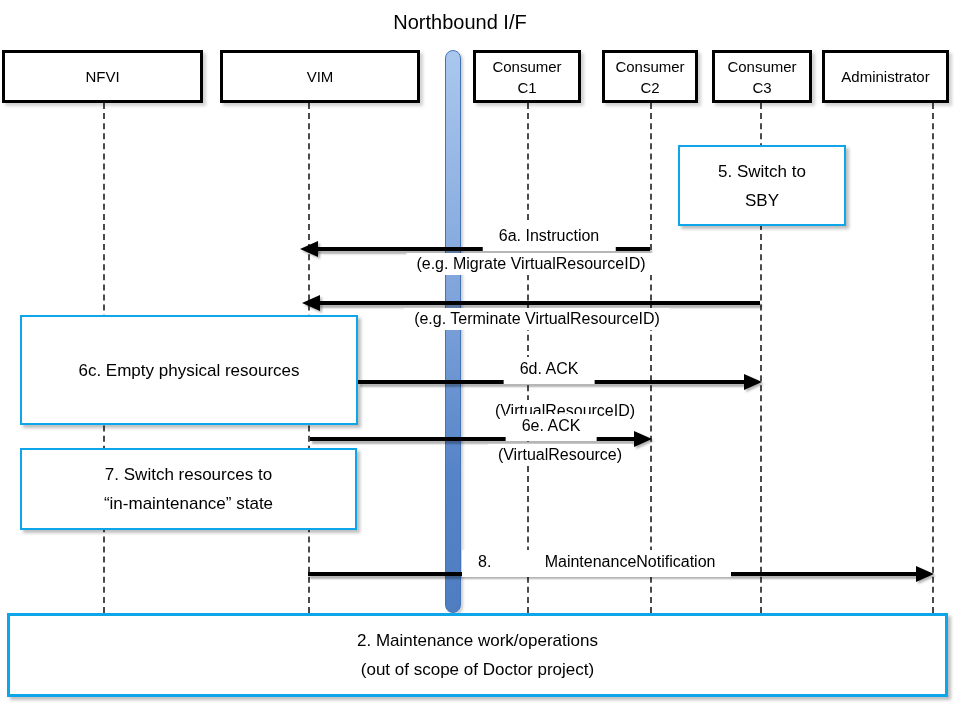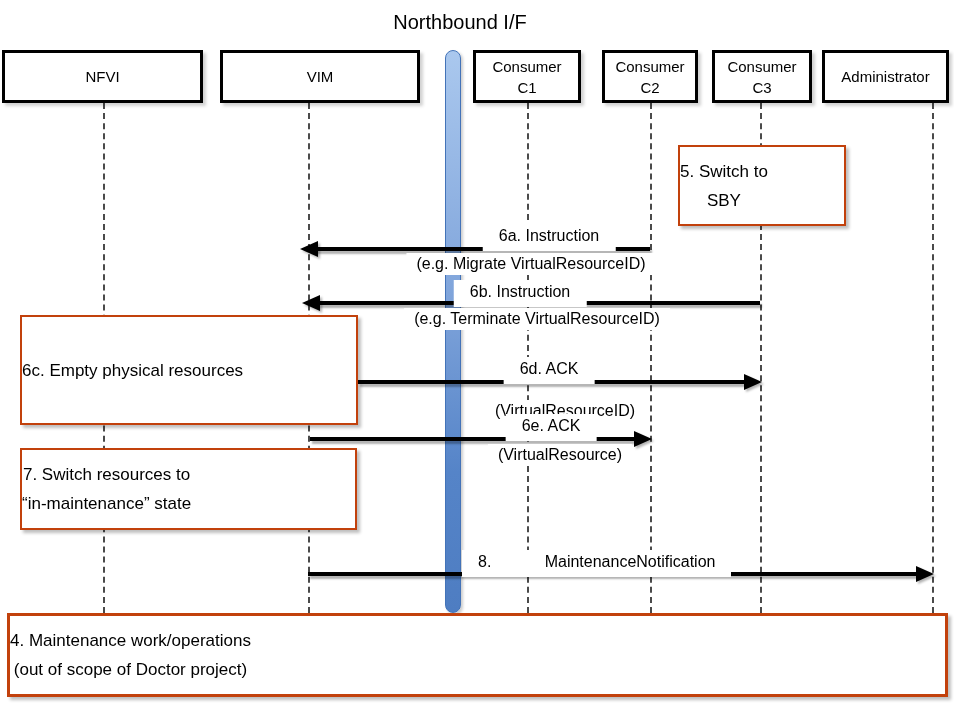--- a/index.html
+++ b/index.html
@@ -42,22 +42,22 @@
   .nb-bar {
     position:absolute; left:445px; top:50px; width:16px; height:563px;
     border-radius:8px; z-index:2;
     background:linear-gradient(to bottom,#aac8ee 0%,#7ea3da 45%,#5584c8 75%,#4e7dc2 100%);
     border:1px solid #4373b8; box-sizing:border-box;
     box-shadow:2px 2px 3px rgba(0,0,0,0.2);
   }
   
   .note {
     position:absolute; box-sizing:border-box; background:#fff;
-    border:2px solid #c2410c; z-index:6;
-    display:flex; align-items:center; justify-content:flex-start; text-align:center;
+    border:2px solid #0ea5e9; z-index:6;
+    display:flex; align-items:center; justify-content:center; text-align:center;
     font-size:17px; box-shadow:3px 3px 3px rgba(0,0,0,0.25);
   }
   .note .lbl { white-space:pre-line; line-height:29px; }
   .n-5  { left:678px; top:145px; width:168px; height:81px; }
   .n-6c { left:20px;  top:315px; width:338px; height:110px; }
   .n-7  { left:20px;  top:448px; width:337px; height:82px; }
   .n-9  { left:7px;   top:613px; width:941px; height:84px; border-width:3px; }
   
   .arrow-line {
     position:absolute; height:4px; background:#000; z-index:4;
@@ -147,21 +147,20 @@
 
   <div class="arrow-line ln-6e"></div>
   <div class="arrow-head head-right hd-6e"></div>
 
   <div class="arrow-line ln-8"></div>
   <div class="arrow-head head-right hd-8"></div>
 
   <div class="msg m-6a">6a. Instruction</div>
   <div class="msg msg-sub ms-6a">(e.g. Migrate VirtualResourceID)</div>
 
-  <div class="msg m-6b">6b. Instruction</div>
   <div class="msg msg-sub ms-6b">(e.g. Terminate VirtualResourceID)</div>
 
   <div class="msg m-6d">6d. ACK</div>
   <div class="msg msg-sub ms-6d">(VirtualResourceID)</div>
 
   <div class="msg m-6e">6e. ACK</div>
   <div class="msg msg-sub ms-6e">(VirtualResource)</div>
 
   <div class="msg m-8">8.            MaintenanceNotification</div>
 
@@ -170,17 +169,17 @@
 SBY</span>
     </div>
   <div class="note n-6c">
       <span class="lbl">6c. Empty physical resources</span>
     </div>
   <div class="note n-7">
       <span class="lbl">7. Switch resources to
 “in-maintenance” state</span>
     </div>
   <div class="note n-9">
-      <span class="lbl">4. Maintenance work/operations
+      <span class="lbl">2. Maintenance work/operations
 (out of scope of Doctor project)</span>
     </div>
 
 </div>
 
 </body></html>

